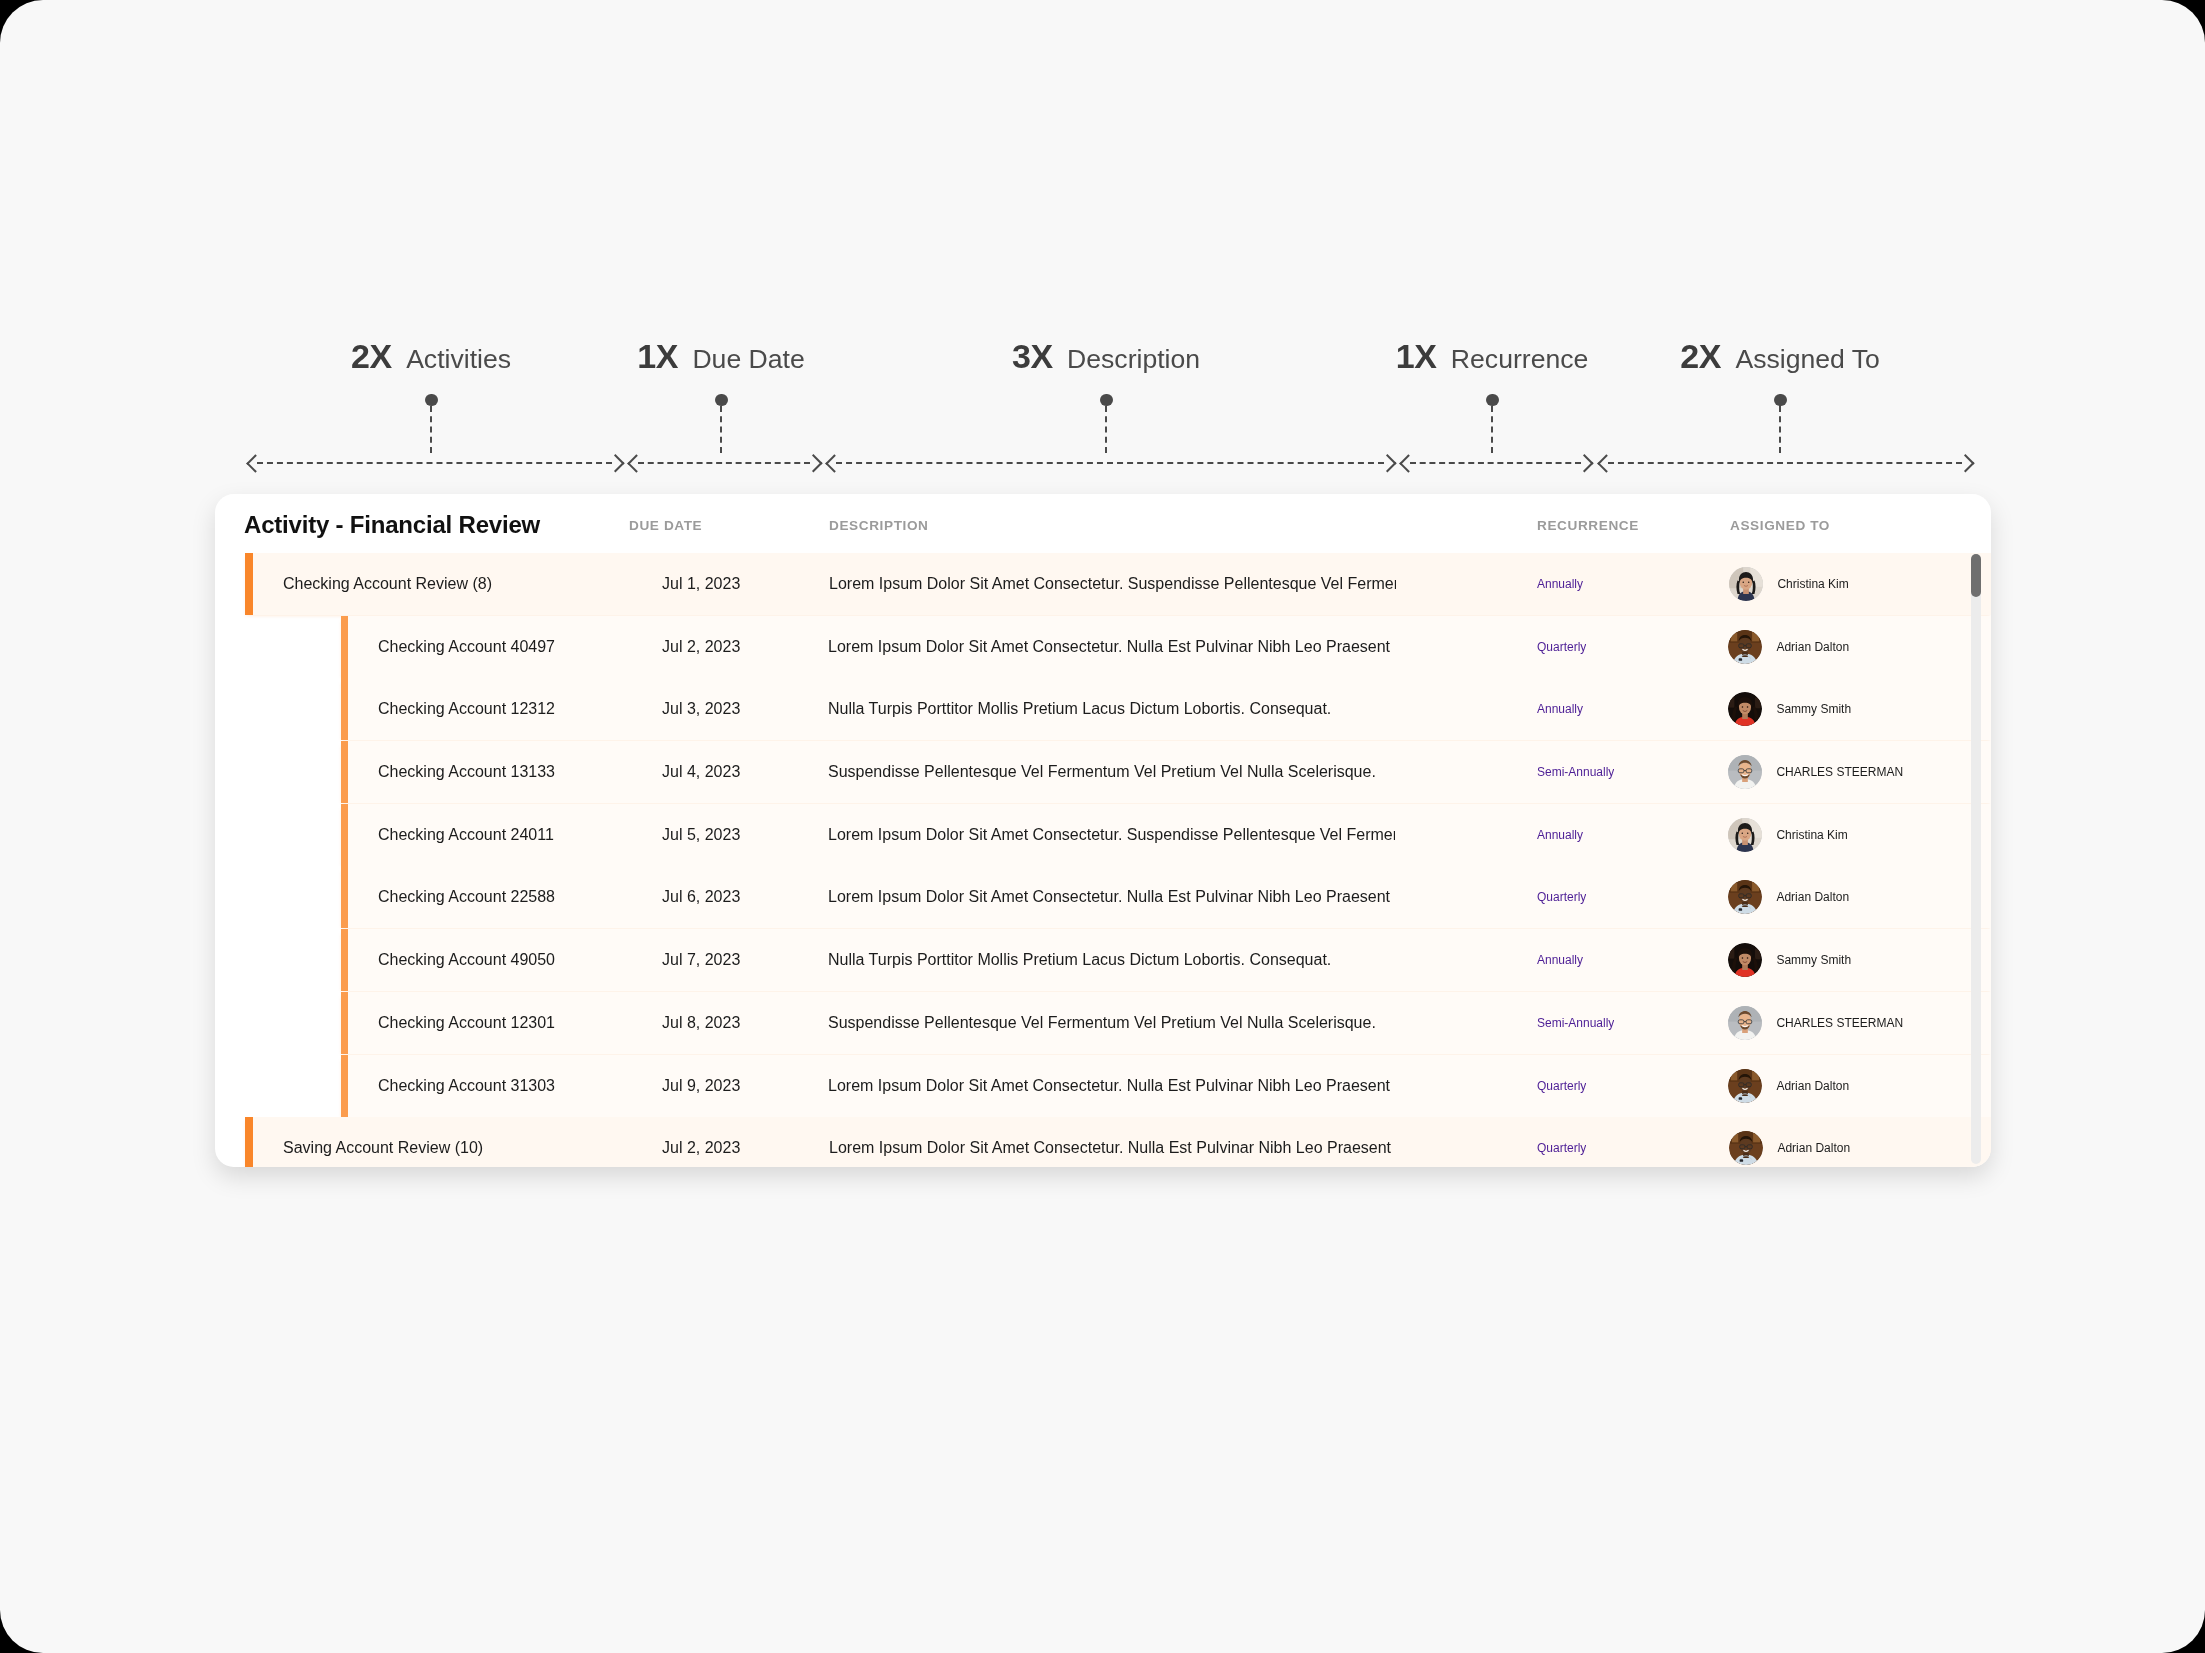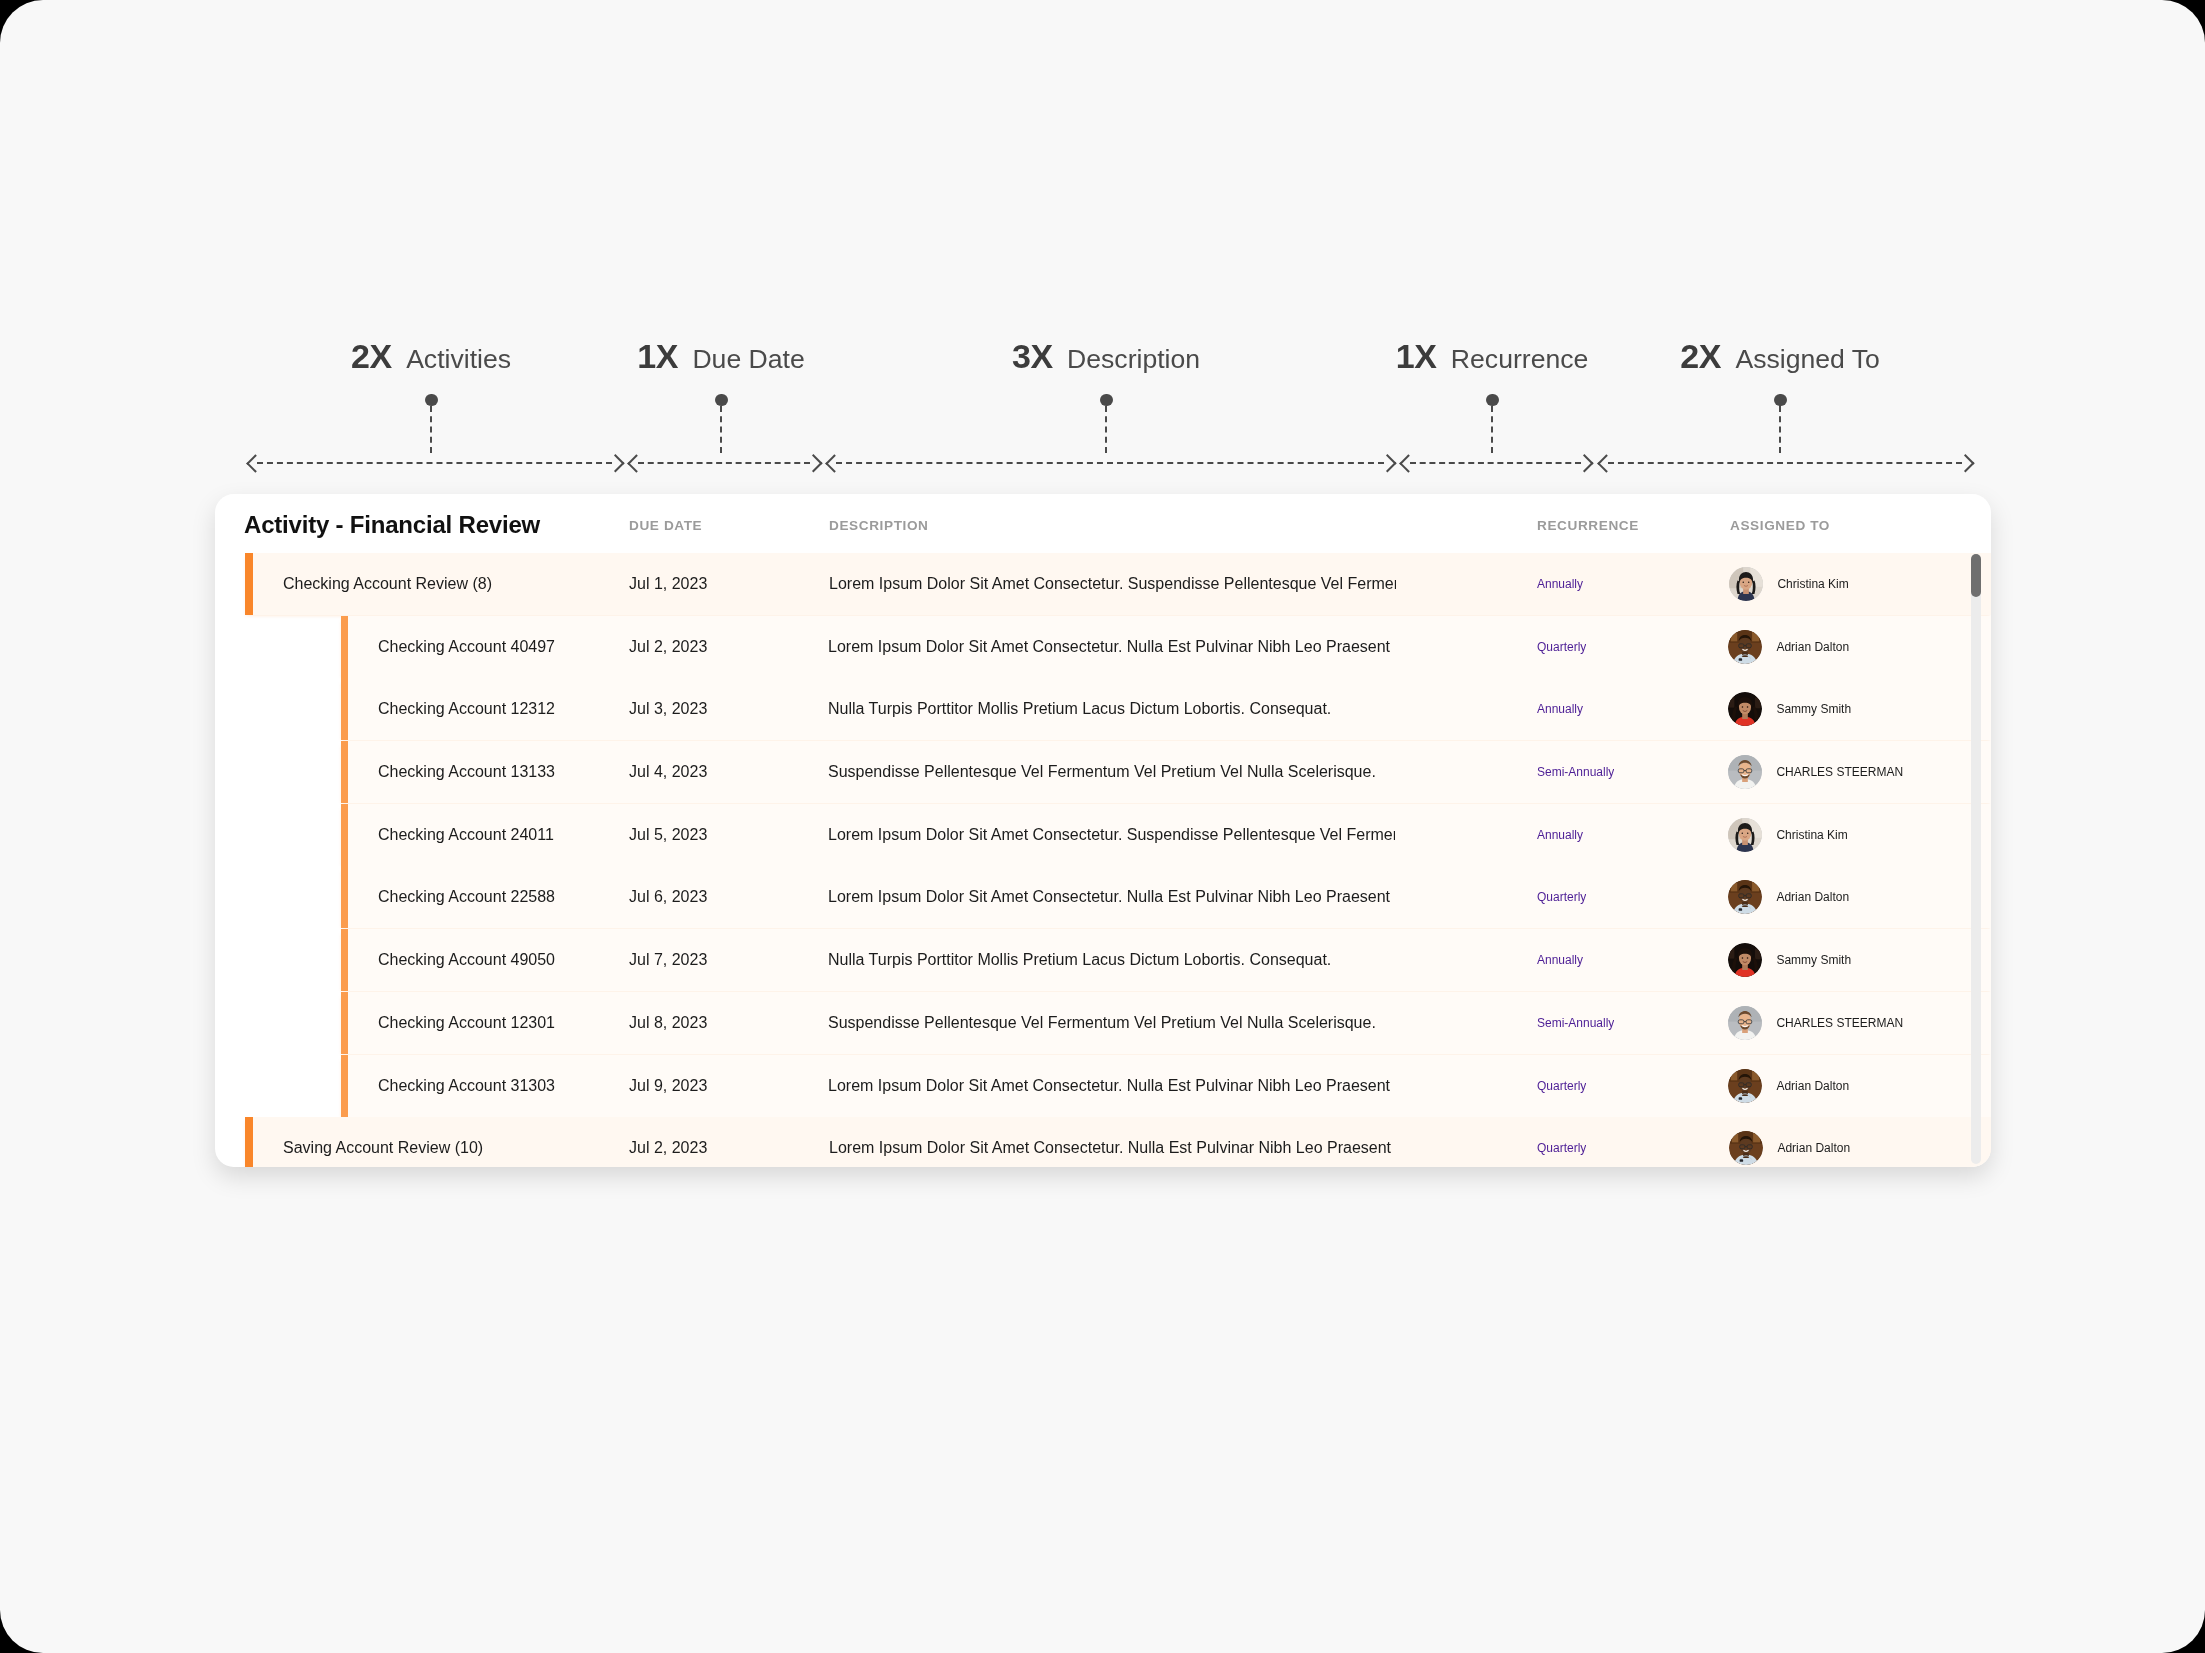--- a/index.html
+++ b/index.html
@@ -179,20 +179,21 @@
   .cell.name {
     font-size: 16px;
     color: #1c1c1c;
   }
   .row.level-0 .cell.name { left: 30px; }
   .row.level-1 .cell.name { left: 30px; }
 
   .cell.due {
     font-size: 16px;
     color: #1c1c1c;
+    margin-left: 33px;
   }
   .row.level-0 .cell.due { left: 376px; }
   .row.level-1 .cell.due { left: 281px; }
 
   .cell.desc {
     font-size: 16px;
     color: #1c1c1c;
     text-overflow: clip;
   }
   .row.level-0 .cell.desc { left: 576px; width: 567px; }

